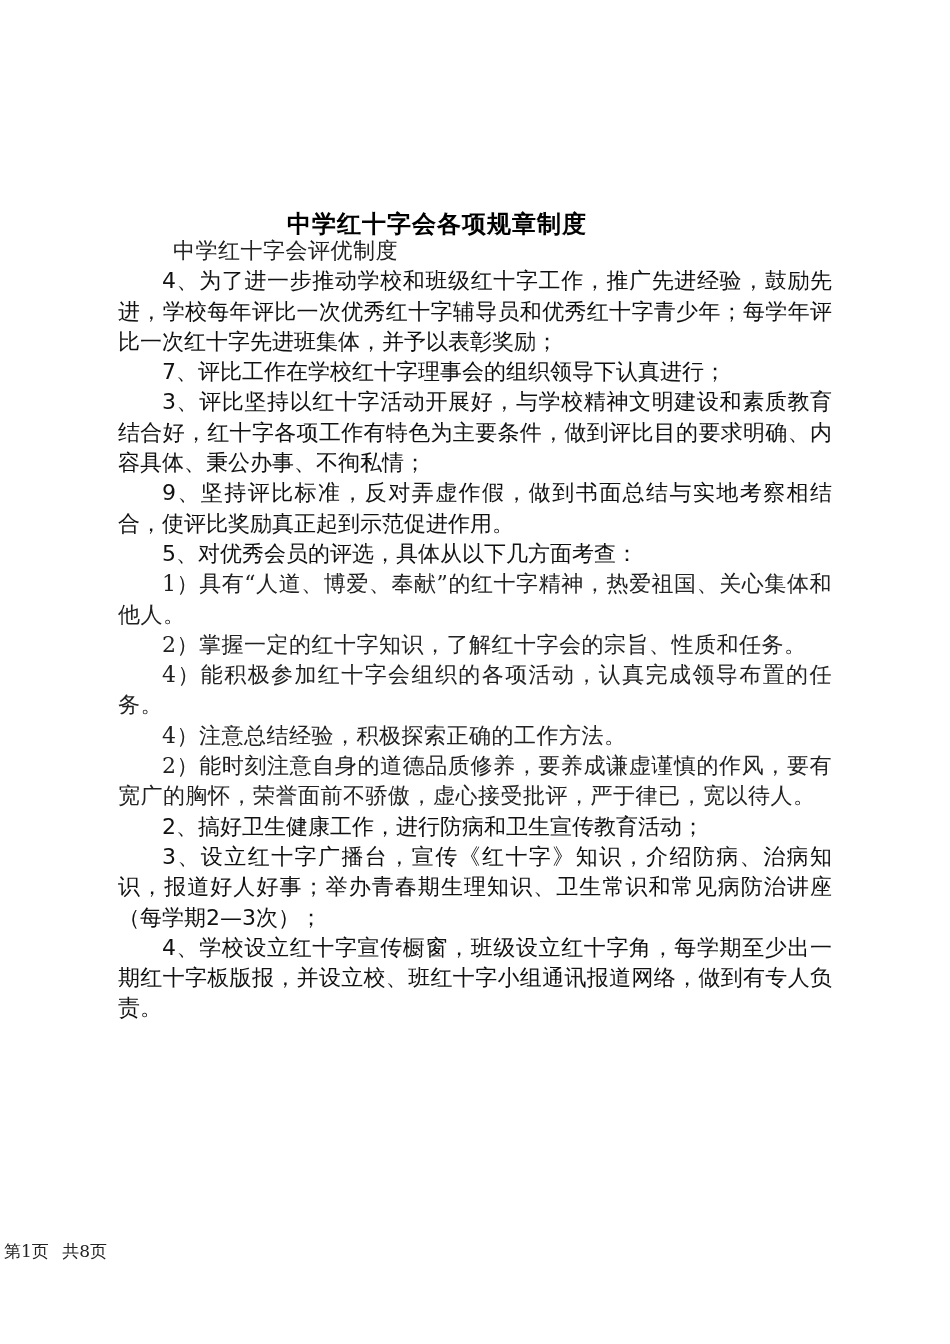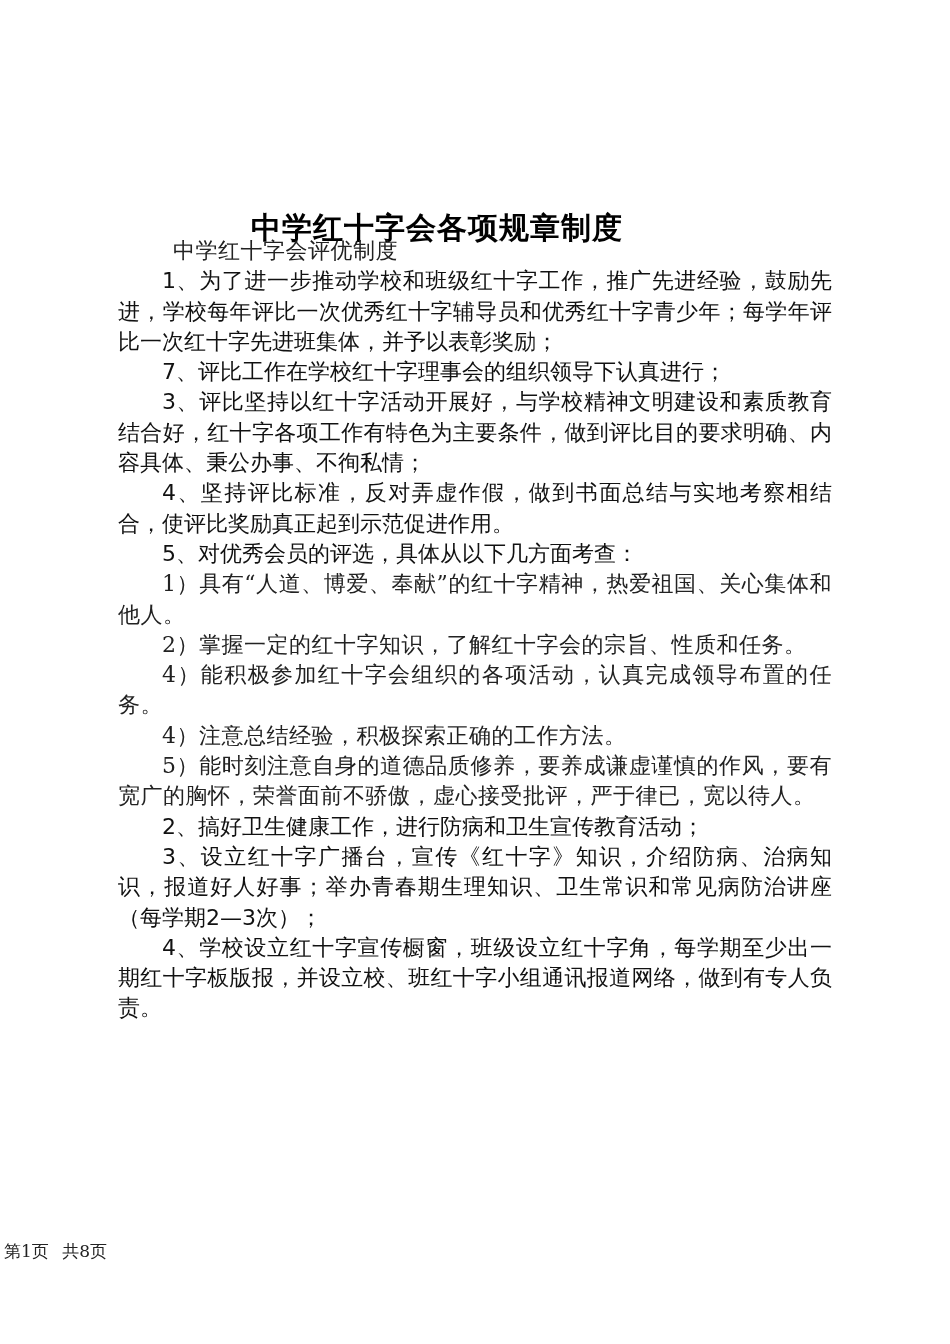--- a/index.html
+++ b/index.html
@@ -1,21 +1,21 @@
 <!DOCTYPE html>
 <html><head>
 <meta charset="utf-8">
 <style>
   html, body { margin: 0; padding: 0; background: #ffffff; }
   body { width: 950px; height: 1344px; position: relative; overflow: hidden; color: #111; }
   .page { position: absolute; left: 0; top: 0; width: 950px; height: 1344px; background: #fff; }
   .title {
     position: absolute; left: 0; top: 186px; width: 874px; text-align: center;
     font-family: "DejaVu Serif", "Liberation Serif", serif; font-weight: bold;
-    font-size: 30px; line-height: 44px; letter-spacing: 1px; color: #000;
+    font-size: 24px; line-height: 44px; letter-spacing: 1px; color: #000;
   }
   .body {
     position: absolute; left: 118px; top: 236px; width: 714px;
   }
   .p { margin: 0; font-size: 22px; line-height: 30.3px; text-align: justify; text-align-last: left; }
   .p.sans { font-family: "DejaVu Sans", "Liberation Sans", sans-serif; color: #111; }
   .p.serif { font-family: "DejaVu Serif", "Liberation Serif", serif; color: #222; font-weight: normal; letter-spacing: 0.5px; }
   .p.indent { text-indent: 2em; }
   .p.indent-heading { text-indent: 2.5em; }
   .footer {
@@ -25,30 +25,30 @@
   .footer span { margin: 0 4px; }
 </style>
 </head>
 <body>
 
 <div class="page">
   <h1 class="title">中学红十字会各项规章制度</h1>
 
   <div class="body">
     <p class="p serif indent-heading">中学红十字会评优制度</p>
-    <p class="p sans indent">1、为了进一步推动学校和班级红十字工作，推广先进经验，鼓励先进，学校每年评比一次优秀红十字辅导员和优秀红十字青少年；每学年评比一次红十字先进班集体，并予以表彰奖励；</p>
+    <p class="p sans indent">4、为了进一步推动学校和班级红十字工作，推广先进经验，鼓励先进，学校每年评比一次优秀红十字辅导员和优秀红十字青少年；每学年评比一次红十字先进班集体，并予以表彰奖励；</p>
     <p class="p sans indent">7、评比工作在学校红十字理事会的组织领导下认真进行；</p>
     <p class="p sans indent">3、评比坚持以红十字活动开展好，与学校精神文明建设和素质教育结合好，红十字各项工作有特色为主要条件，做到评比目的要求明确、内容具体、秉公办事、不徇私情；</p>
-    <p class="p sans indent">4、坚持评比标准，反对弄虚作假，做到书面总结与实地考察相结合，使评比奖励真正起到示范促进作用。</p>
+    <p class="p sans indent">9、坚持评比标准，反对弄虚作假，做到书面总结与实地考察相结合，使评比奖励真正起到示范促进作用。</p>
     <p class="p sans indent">5、对优秀会员的评选，具体从以下几方面考查：</p>
     <p class="p serif indent">1）具有“人道、博爱、奉献”的红十字精神，热爱祖国、关心集体和他人。</p>
     <p class="p serif indent">2）掌握一定的红十字知识，了解红十字会的宗旨、性质和任务。</p>
     <p class="p serif indent">4）能积极参加红十字会组织的各项活动，认真完成领导布置的任务。</p>
     <p class="p serif indent">4）注意总结经验，积极探索正确的工作方法。</p>
-    <p class="p serif indent">5）能时刻注意自身的道德品质修养，要养成谦虚谨慎的作风，要有宽广的胸怀，荣誉面前不骄傲，虚心接受批评，严于律已，宽以待人。</p>
+    <p class="p serif indent">2）能时刻注意自身的道德品质修养，要养成谦虚谨慎的作风，要有宽广的胸怀，荣誉面前不骄傲，虚心接受批评，严于律已，宽以待人。</p>
     <p class="p sans indent">2、搞好卫生健康工作，进行防病和卫生宣传教育活动；</p>
     <p class="p sans indent">3、设立红十字广播台，宣传《红十字》知识，介绍防病、治病知识，报道好人好事；举办青春期生理知识、卫生常识和常见病防治讲座（每学期2—3次）；</p>
     <p class="p sans indent">4、学校设立红十字宣传橱窗，班级设立红十字角，每学期至少出一期红十字板版报，并设立校、班红十字小组通讯报道网络，做到有专人负责。</p>
   </div>
 
   <div class="footer">
     <span>第1页</span>
     <span>共8页</span>
   </div>
 </div>

